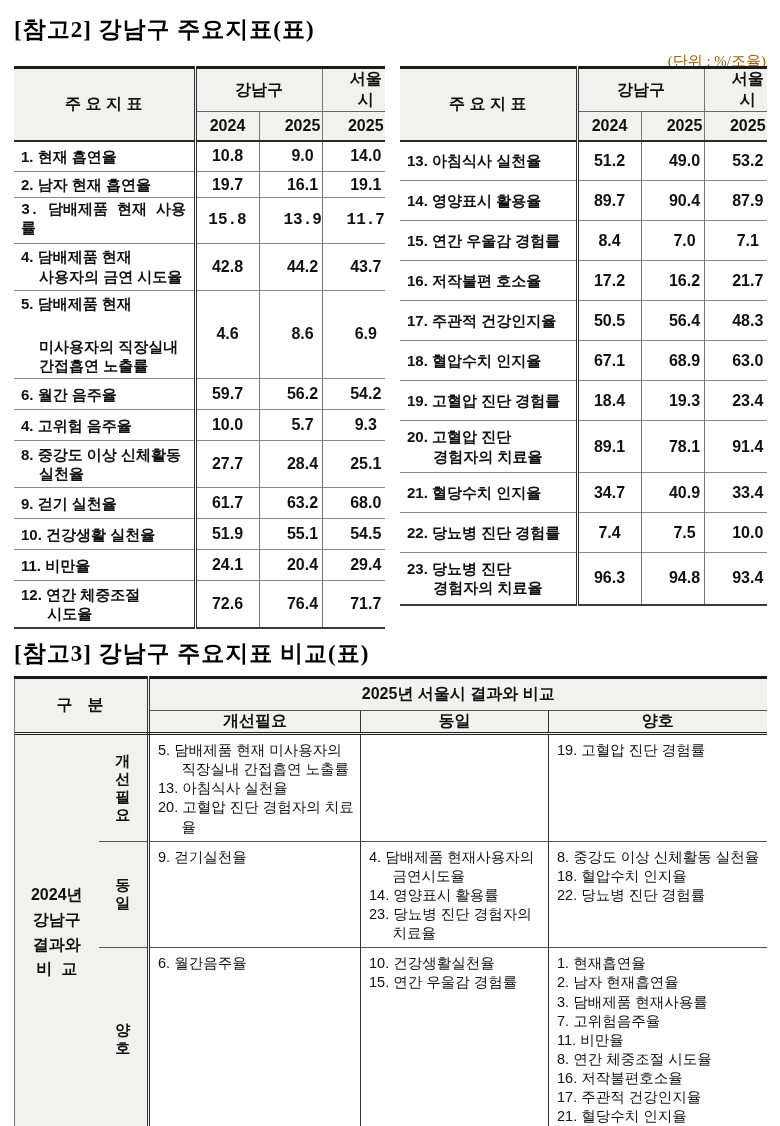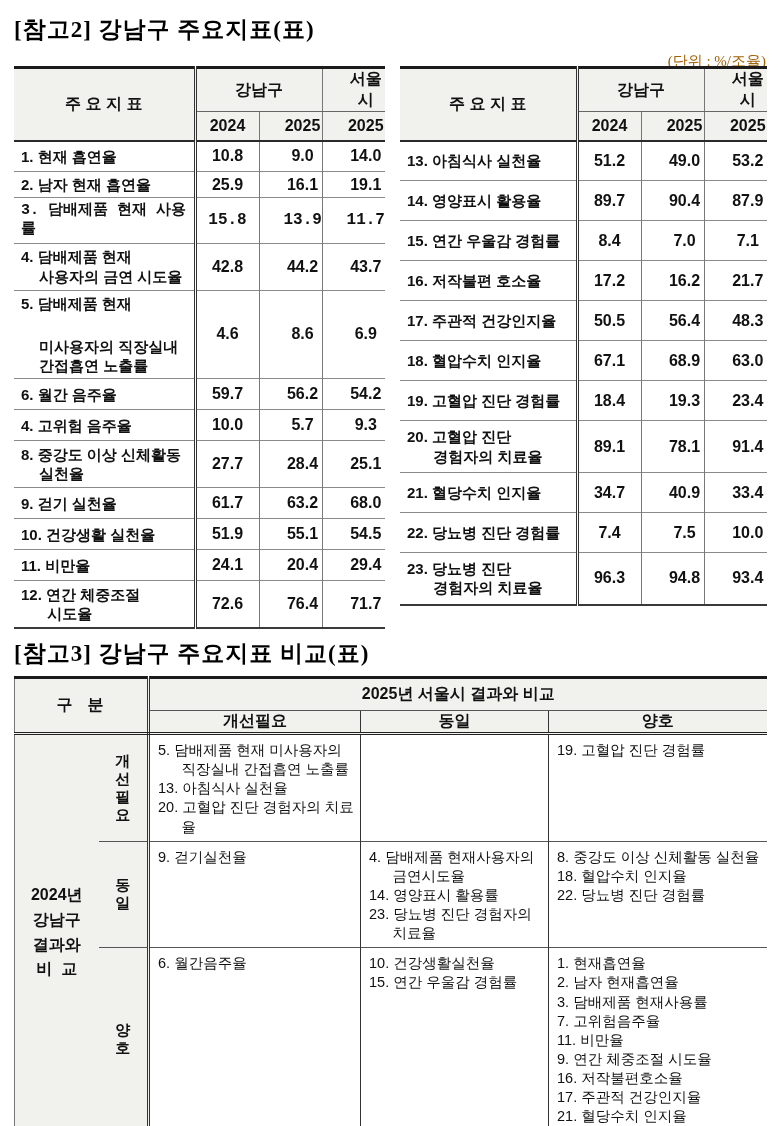--- a/index.html
+++ b/index.html
@@ -89,21 +89,21 @@
             <div class="ln">1. 현재 흡연율</div>
           </td>
           <td class="num v-double">10.8</td>
           <td class="num v-thin">9.0</td>
           <td class="num v-thin">14.0</td>
         </tr>
         <tr style="height: 20px; margin-left: 24px;">
           <td class="lbl-cell">
             <div class="ln">2. 남자 현재 흡연율</div>
           </td>
-          <td class="num v-double">25.9</td>
+          <td class="num v-double">19.7</td>
           <td class="num v-thin">16.1</td>
           <td class="num v-thin">19.1</td>
         </tr>
         <tr style="height: 31px; font-family: Liberation Mono, monospace;">
           <td class="lbl-cell">
             <div class="ln">3. 담배제품 현재 사용률</div>
           </td>
           <td class="num v-double">15.8</td>
           <td class="num v-thin">13.9</td>
           <td class="num v-thin">11.7</td>
@@ -378,21 +378,21 @@
           <td class="cell">
             <div class="item">10. 건강생활실천율</div>
             <div class="item">15. 연간 우울감 경험률</div>
           </td>
           <td class="cell">
             <div class="item">1. 현재흡연율</div>
             <div class="item">2. 남자 현재흡연율</div>
             <div class="item">3. 담배제품 현재사용률</div>
             <div class="item">7. 고위험음주율</div>
             <div class="item">11. 비만율</div>
-            <div class="item">9. 연간 체중조절 시도율</div>
+            <div class="item">8. 연간 체중조절 시도율</div>
             <div class="item">16. 저작불편호소율</div>
             <div class="item">17. 주관적 건강인지율</div>
             <div class="item">21. 혈당수치 인지율</div>
           </td>
         </tr>
       </tbody>
   </table>
 </div>
 
 </body></html>

